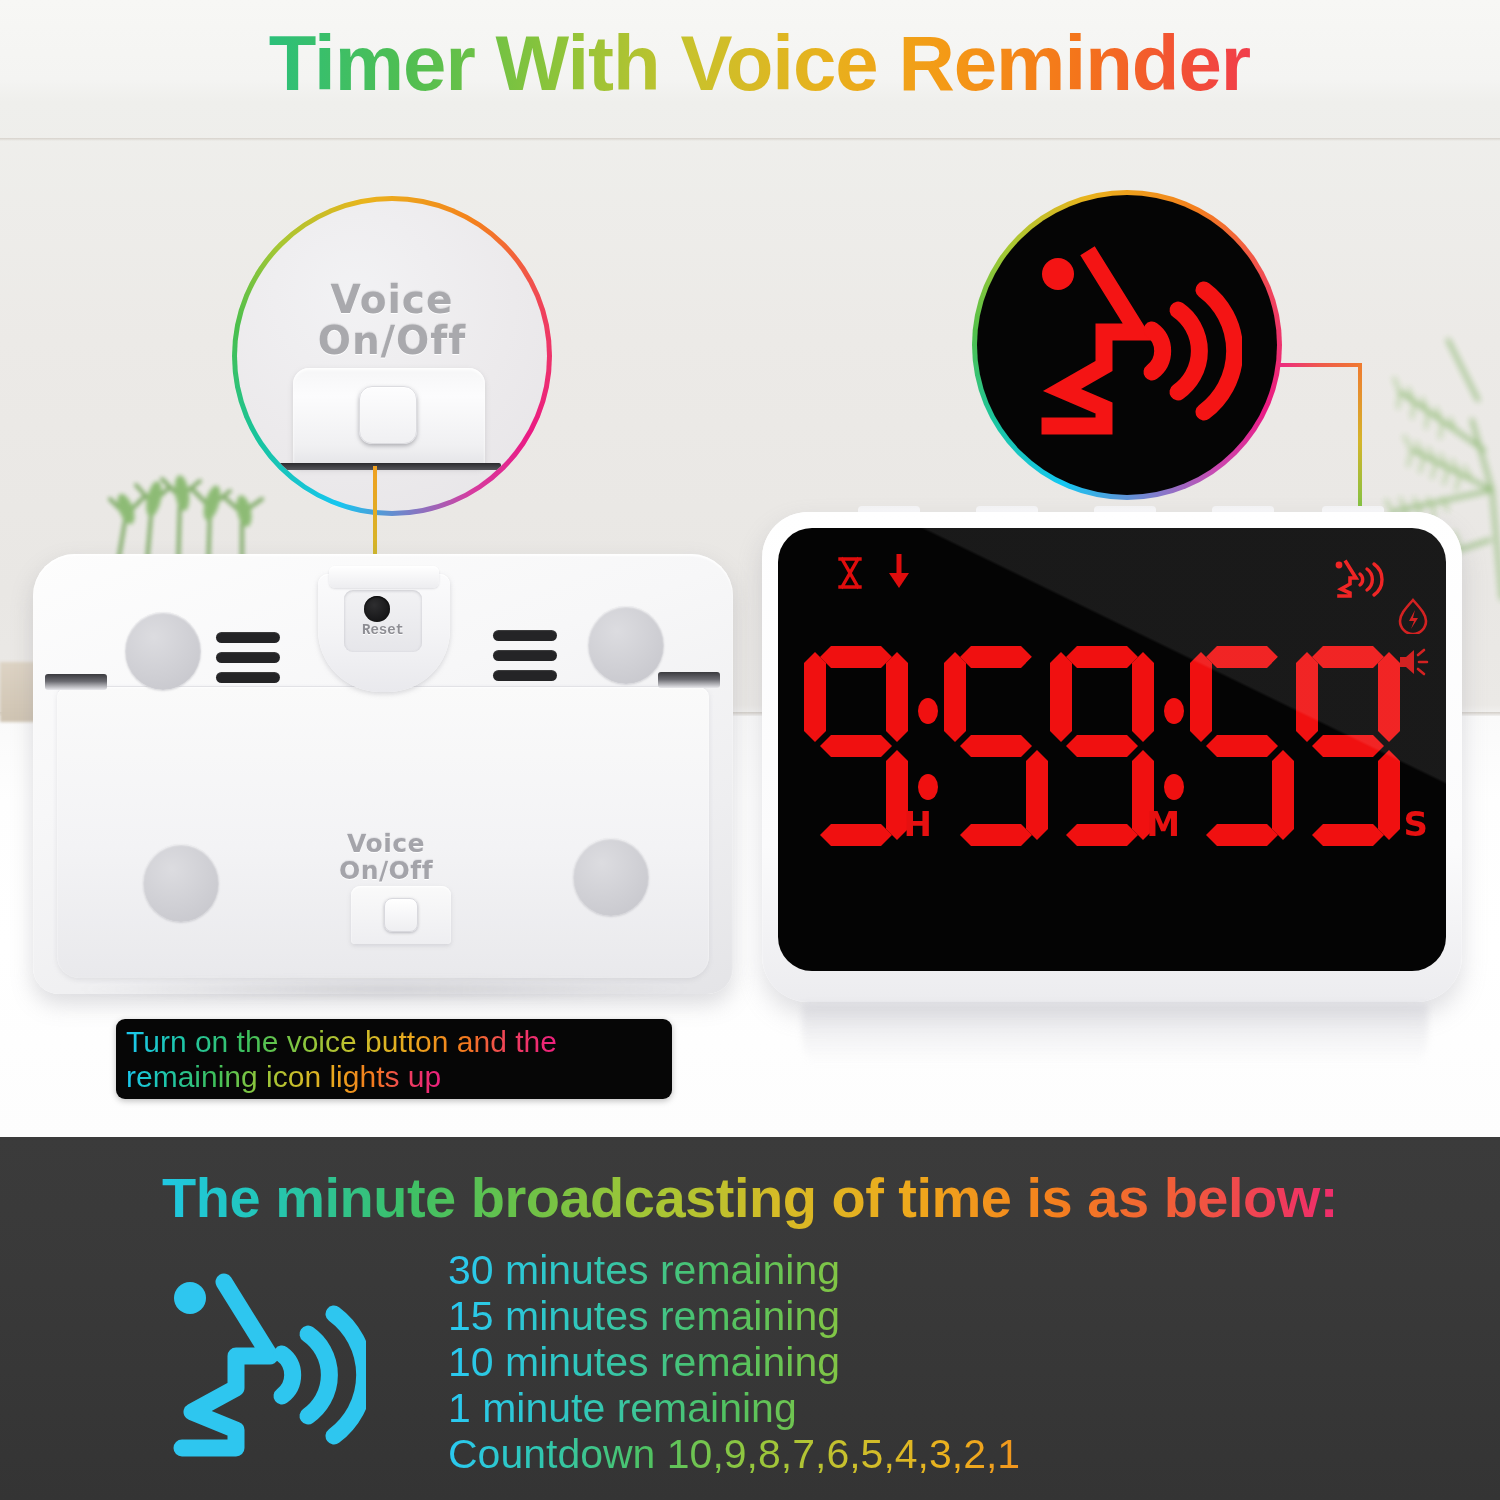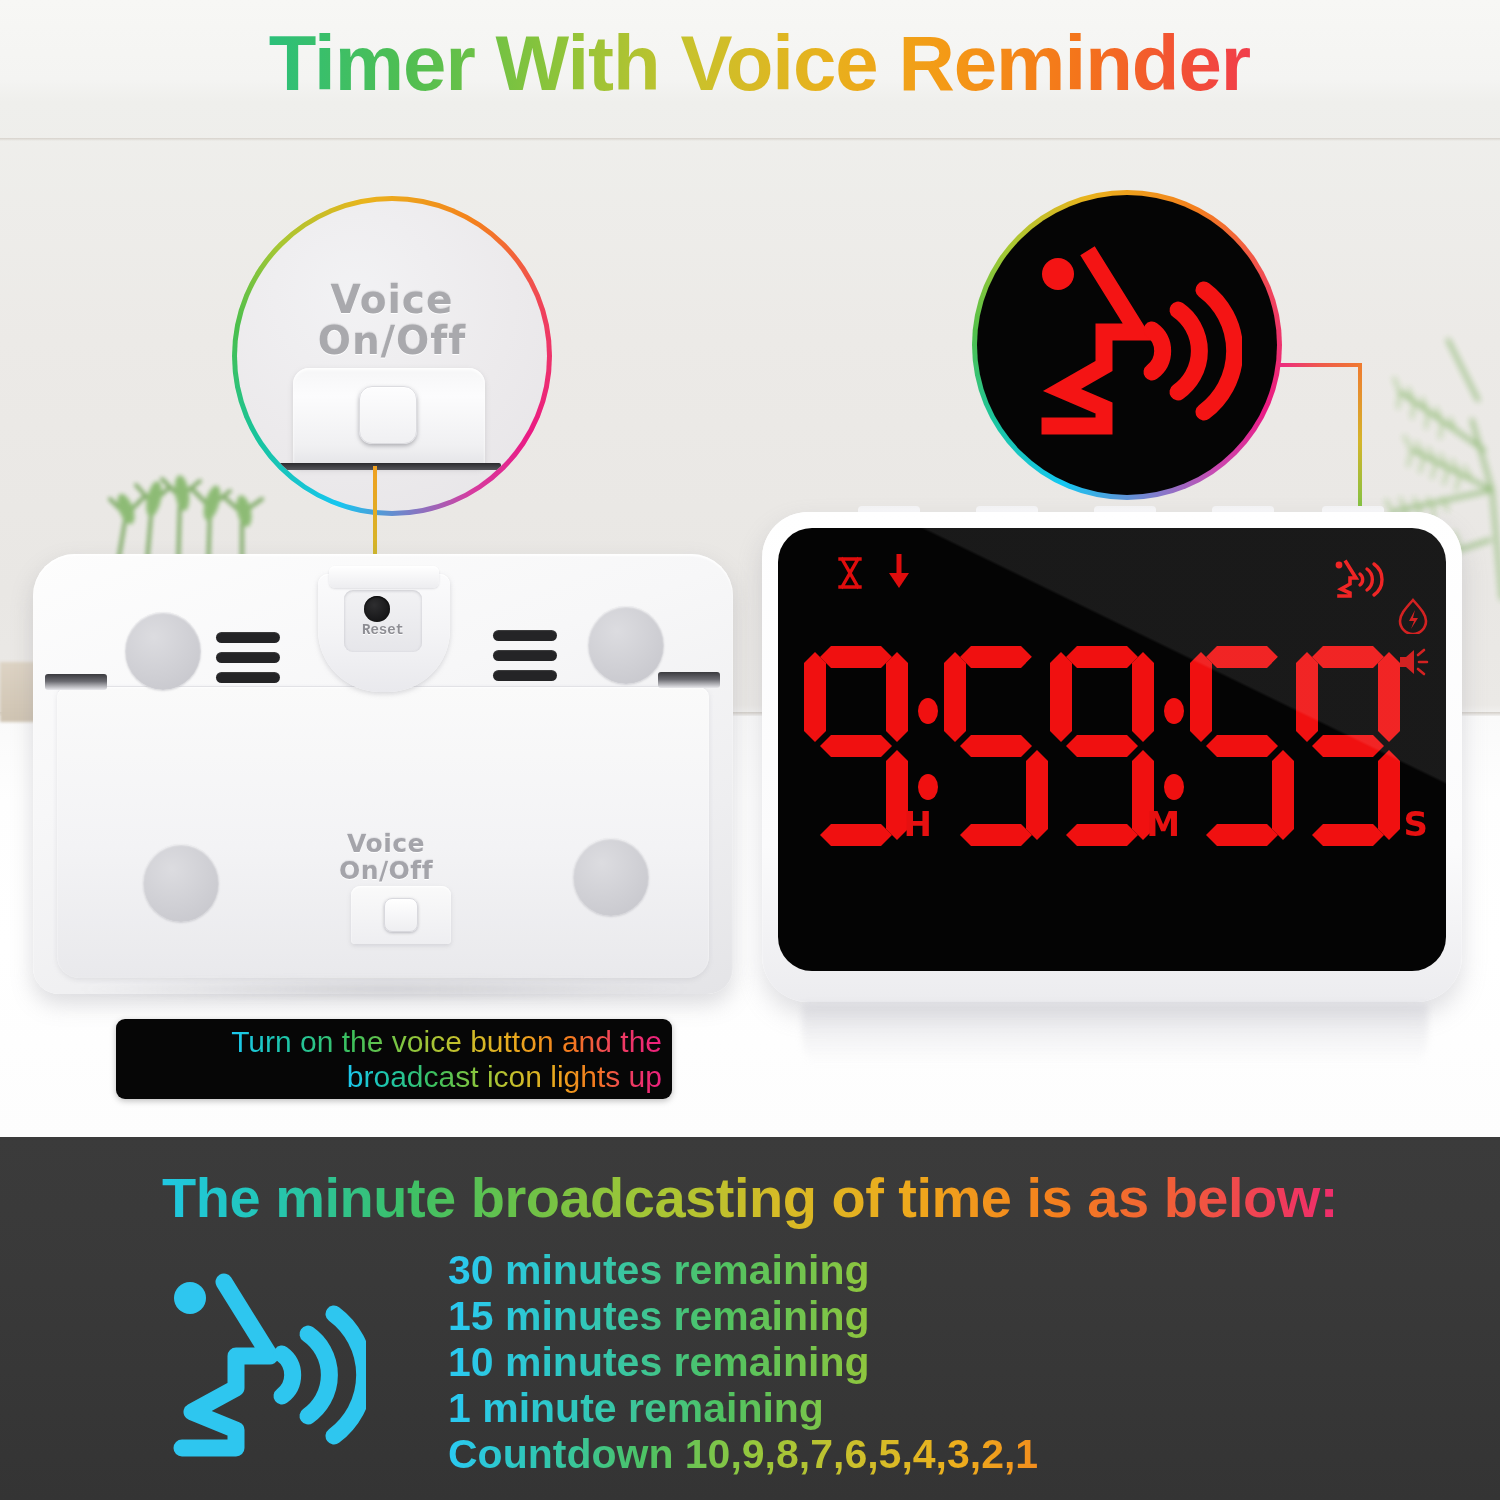--- a/index.html
+++ b/index.html
@@ -306,21 +306,21 @@
     background:linear-gradient(to bottom,rgba(200,200,208,.42),rgba(255,255,255,0) 82%);
     border-radius:0 0 40px 40px; filter:blur(3px);
   }
 
   
   #caption {
     position:absolute; left:116px; top:1019px; width:556px; height:80px;
     background:#060606;
     border-radius:9px;
     box-shadow:0 2px 6px rgba(0,0,0,.25);
-    display:flex; flex-direction:column; align-items:flex-end; justify-content:center;
+    display:flex; flex-direction:column; align-items:flex-start; justify-content:center;
     padding:4px 10px;
   }
   .cap-line {
     font-size:30px; font-weight:normal; line-height:1.18; white-space:nowrap;
     font-family:"Liberation Sans", sans-serif;
     background:linear-gradient(to right,
       #1bc8f0 0%, #1ec5a8 13%, #3dc05c 28%, #8ec63c 42%,
       #cbbf2b 54%, #eaa81d 66%, #f4791e 79%, #ef3f5e 89%, #ec1f7e 100%);
     -webkit-background-clip:text; background-clip:text;
     -webkit-text-fill-color:transparent; color:transparent;
@@ -341,21 +341,21 @@
       #a8c634 44%, #d6bb26 52%, #efa81c 61%, #f4811d 70%,
       #f15a3b 79%, #ef3463 87%, #ec1a85 95%);
     -webkit-background-clip:text; background-clip:text;
     -webkit-text-fill-color:transparent; color:transparent;
   }
   #bottom-icon { position:absolute; left:148px; top:1268px; width:218px; height:200px; }
   #voice-list {
     position:absolute; left:448px; top:1248px; width:900px;
   }
   .voice-line {
-    font-size:41px; line-height:1.12; white-space:nowrap; font-weight:bold;
+    font-size:41px; line-height:1.12; white-space:nowrap; font-weight:normal;
     font-family:"Liberation Sans", sans-serif;
     background:linear-gradient(to right,
       #2ac9f2 0%, #2fc7c0 14%, #4ec263 30%, #8cc63f 46%,
       #c4c02e 60%, #e9b11d 74%, #f19a1c 86%, #f4801e 100%);
     -webkit-background-clip:text; background-clip:text;
     -webkit-text-fill-color:transparent; color:transparent;
   }
   .voice-line.last {
     background:linear-gradient(to right,
       #2ac9f2 0%, #2fc7b4 10%, #4ec263 22%, #96c73c 34%,
@@ -604,21 +604,21 @@
           </div>
         </div>
       </div>
       <div id="df-glare"></div>
     </div>
     <div id="df-reflect"></div>
   </div>
 
   <div id="caption">
     <div class="cap-line">Turn on the voice button and the</div>
-    <div class="cap-line">broadcast icon lights up</div>
+    <div class="cap-line">remaining icon lights up</div>
   </div>
 </div>
 
 <div id="bottom">
   <div id="bottom-heading">The minute broadcasting of time is as below:</div>
 </div>
 
 <svg id="bottom-icon" viewBox="0 0 218 200">
   <circle cx="42" cy="30" r="16" fill="#2ec6ef"></circle>
   <path d="M76 14 L122 88 L88 88 L88 120 L44 144 L88 162 L88 180 L34 180" fill="none" stroke="#2ec6ef" stroke-width="17" stroke-linejoin="round" stroke-linecap="round"></path>

